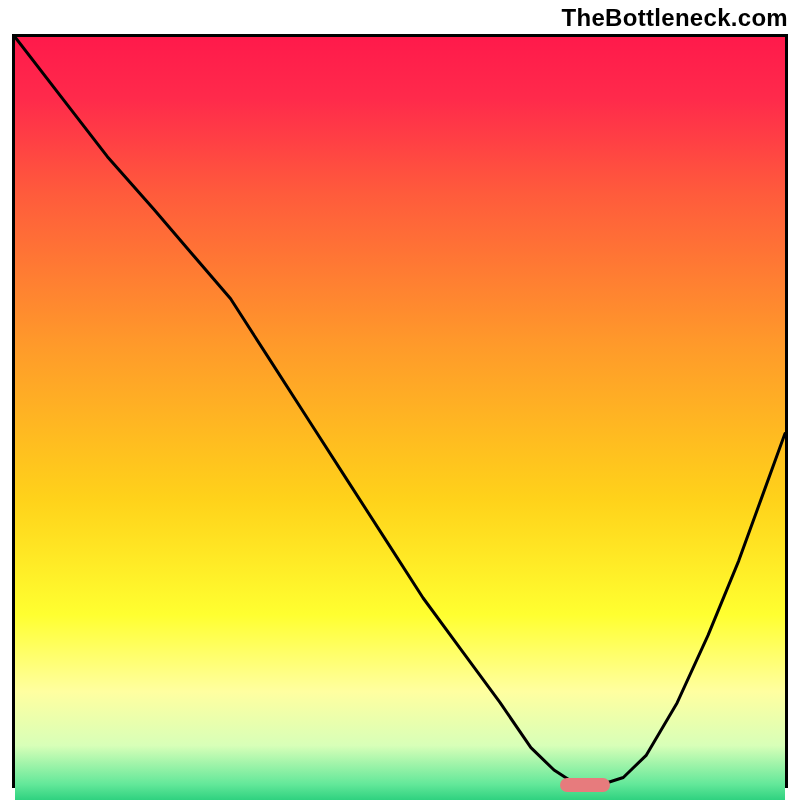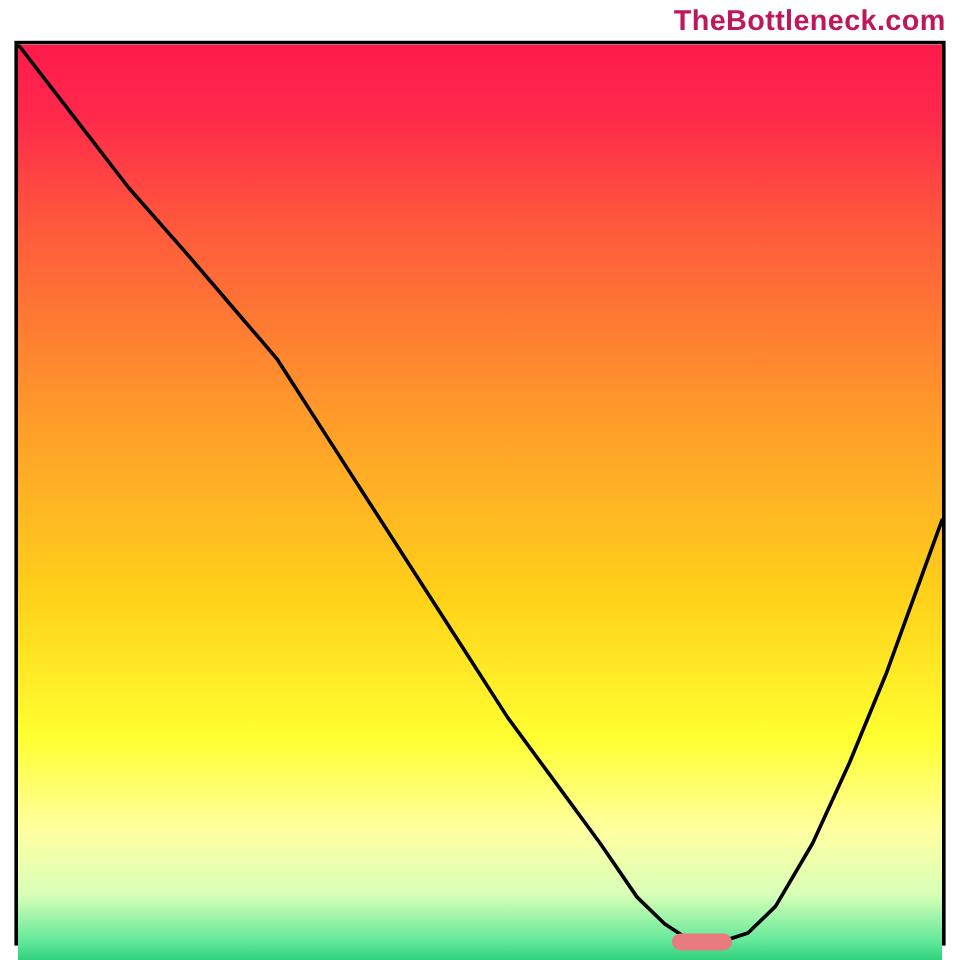--- a/index.html
+++ b/index.html
@@ -15,21 +15,21 @@
     position: relative;
     width: 800px;
     height: 800px;
   }
   .watermark {
     position: absolute;
     top: 4px;
     right: 12px;
     font-size: 24px;
     font-weight: 600;
-    color: #be185d;
+    color: #000000;
     letter-spacing: 0.3px;
   }
   .chart-frame {
     position: absolute;
     left: 12px;
     top: 34px;
     width: 776px;
     height: 754px;
     border: 3px solid #000;
     box-sizing: border-box;

